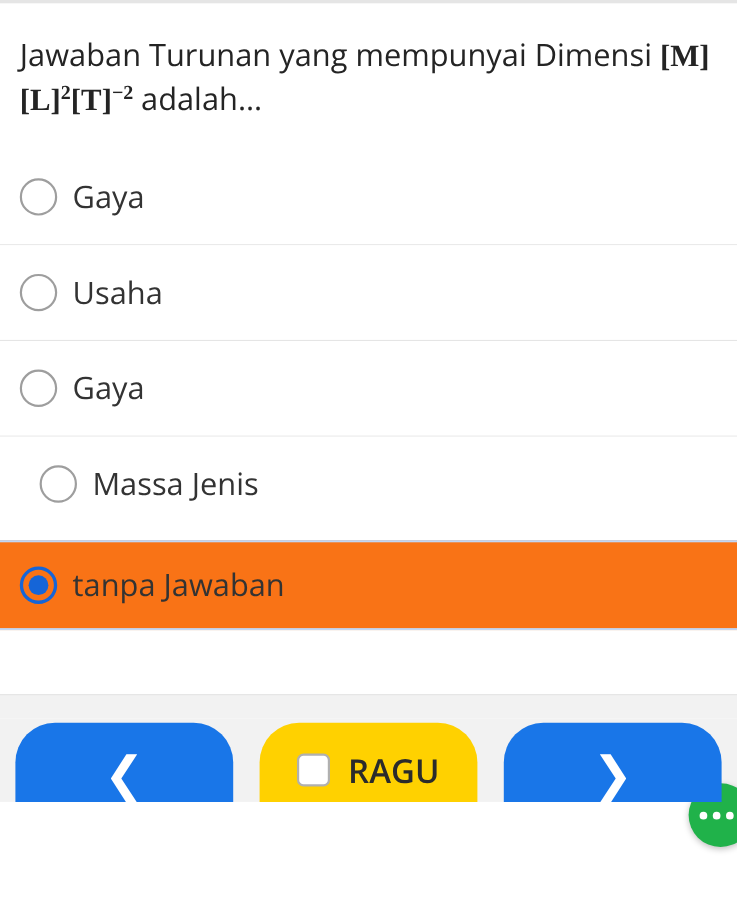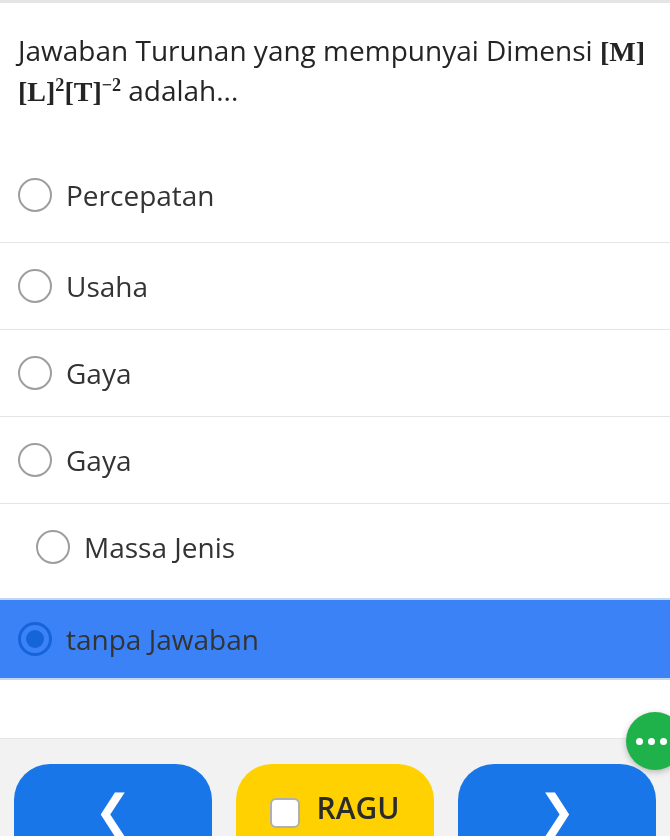--- a/index.html
+++ b/index.html
@@ -56,21 +56,21 @@
     height: 34px;
     border-radius: 50%;
     border: 2px solid #9e9e9e;
     margin-right: 14px;
     flex-shrink: 0;
     display: inline-block;
     position: relative;
   }
 
   .selected-row {
-    background: #3b82f6;
+    background: #f97316;
     border-top: 2px solid #c3d6f3;
     border-bottom: 2px solid #c3d6f3;
     margin-top: 8px;
     display: flex;
     align-items: center;
     padding: 20px 18px;
     font-size: 28px;
     color: #333333;
     cursor: pointer;
   }
@@ -126,21 +126,21 @@
     color: #2b2b2b;
   }
   .chev {
     font-size: 44px;
     font-weight: 400;
     line-height: 1;
     padding-top: 18px;
   }
   .doubt-inner {
     display: flex;
-    align-items: flex-end;
+    align-items: center;
     gap: 16px;
     padding-top: 14px;
   }
   .checkbox {
     width: 30px;
     height: 30px;
     border: 2px solid #b0b0b0;
     border-radius: 6px;
     background: #ffffff;
   }
@@ -180,31 +180,27 @@
 
 <div class="question-block">
   <span>Jawaban Turunan yang mempunyai Dimensi</span>
   <span class="dimension">
     [M][L]<sup>2</sup>[T]<sup>−2</sup>
   </span>
   <span>adalah...</span>
 </div>
 
 <div class="options">
-  <div class="option first">
-    <span class="radio"></span>
-    <span>Percepatan</span>
+  <div class="option">
+    <span class="radio"></span>
+    <span>Gaya</span>
   </div>
   <div class="option">
     <span class="radio"></span>
     <span>Usaha</span>
-  </div>
-  <div class="option">
-    <span class="radio"></span>
-    <span>Gaya</span>
   </div>
   <div class="option">
     <span class="radio"></span>
     <span>Gaya</span>
   </div>
   <div class="option">
     <span class="radio"></span>
     <span>Massa Jenis</span>
   </div>
 </div>

